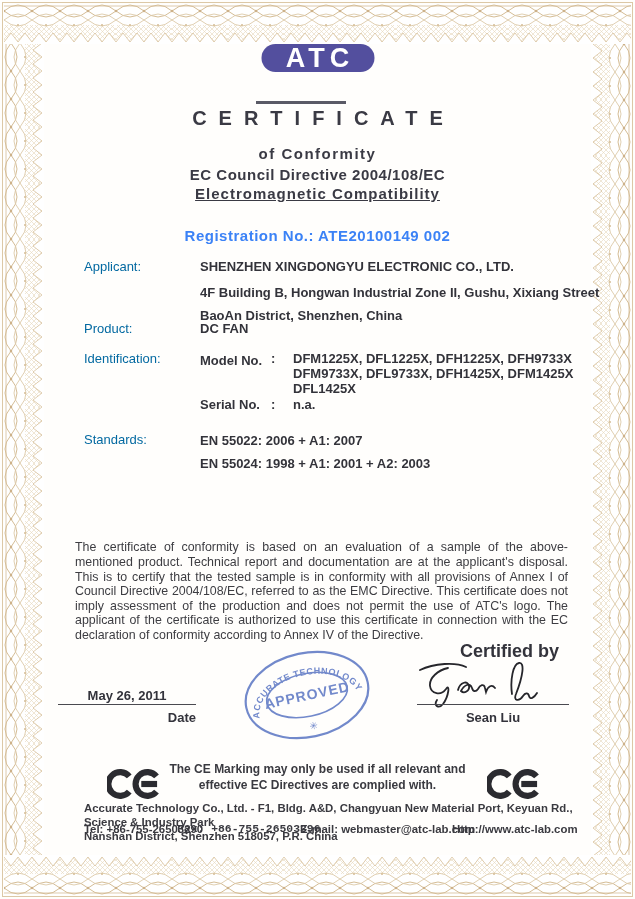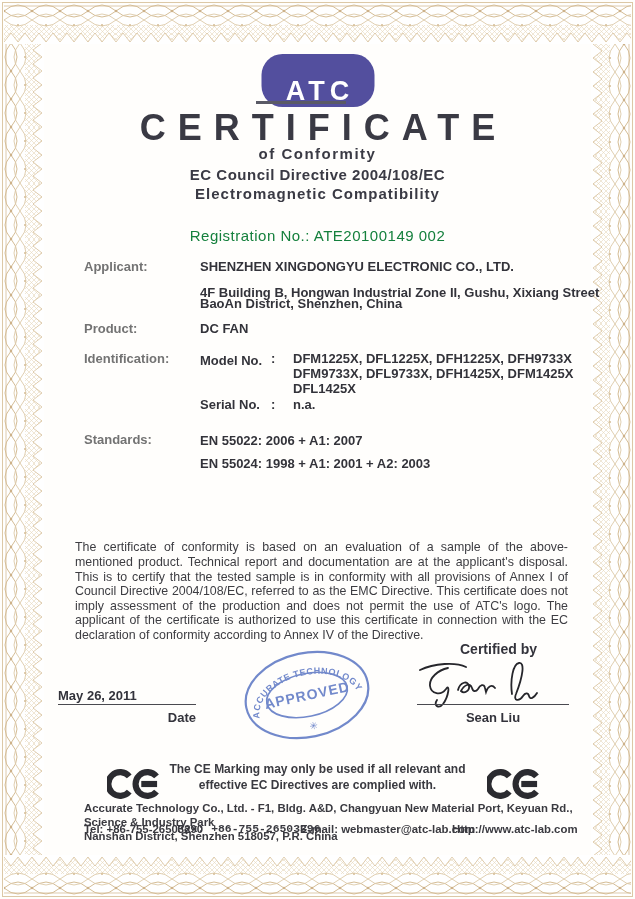--- a/index.html
+++ b/index.html
@@ -7,54 +7,54 @@
     width:635px;height:899px;background:#ffffff;
     font-family:"Liberation Sans", sans-serif;color:#33333b;
     position:relative;overflow:hidden;
   }
   .page{position:absolute;inset:0;background:#fffefc;}
   .border-svg{position:absolute;left:0;top:0;pointer-events:none;}
   .abs{position:absolute;}
   .center-x{left:50%;transform:translateX(-50%);white-space:nowrap;}
 
   .logo-pill{
-    top:54px;width:113px;height:53px;border-radius:21px;
-    background:#534f9e;display:flex;align-items:flex-end;justify-content:center;
+    top:44px;width:113px;height:28px;border-radius:21px;
+    background:#534f9e;display:flex;align-items:center;justify-content:center;
   }
   .logo-pill span{
     color:#ffffff;font-weight:bold;font-size:27px;letter-spacing:5px;padding-left:5px;
   }
   .logo-underline{top:101px;left:256px;width:90px;height:3px;background:#5a5a66;}
 
   .title{
-    top:107px;margin:0;font-size:36px;font-weight:bold;color:#3a3a44;
+    top:107px;margin:0;font-size:20px;font-weight:bold;color:#3a3a44;
     letter-spacing:12px;padding-left:12px;
   }
   .subtitle{top:145px;font-size:15px;font-weight:bold;color:#3a3a44;letter-spacing:1.5px;text-align:center;}
   .dir1{top:166px;font-size:15px;font-weight:bold;color:#3a3a44;letter-spacing:0.5px;}
-  .dir2{top:185px;font-size:15px;font-weight:bold;color:#3a3a44;letter-spacing:1px;}
-  .regno{top:227px;font-size:15px;font-weight:normal;color:#15803d;letter-spacing:0.5px;}
-
-  .flabel{left:84px;font-size:13px;font-weight:bold;color:#737373;}
+  .dir2{top:185px;font-size:15px;font-weight:bold;color:#3a3a44;letter-spacing:1px;text-decoration:underline;}
+  .regno{top:227px;font-size:15px;font-weight:bold;color:#3b82f6;letter-spacing:0.5px;}
+
+  .flabel{left:84px;font-size:13px;font-weight:normal;color:#0369a1;}
   .fval{left:200px;font-size:13px;font-weight:bold;color:#33333a;}
   .fcolon{left:271px;font-size:13px;font-weight:bold;color:#33333a;}
   .fmodel{left:293px;font-size:13px;font-weight:bold;color:#33333a;line-height:15px;text-align:center;}
 
   .bodypara{
     left:75px;top:528px;width:493px;font-size:12.4px;line-height:14.6px;
     text-align:justify;color:#3d3d42;font-weight:normal;
   }
 
-  .certifiedby{left:460px;top:641px;font-size:14px;font-weight:bold;}
+  .certifiedby{left:460px;top:641px;font-size:18px;font-weight:bold;}
 
   .stamp{left:236px;top:644px;}
   .signature-svg{left:414px;top:654px;}
 
   .dateline{left:58px;top:704px;width:138px;border-top:1.3px solid #4a4a50;height:0;}
-  .datevalue{left:58px;top:688px;width:138px;font-size:13px;font-weight:bold;}
+  .datevalue{left:58px;top:688px;width:138px;text-align:center;font-size:13px;font-weight:bold;}
   .datelabel{left:58px;top:710px;width:138px;text-align:right;font-size:13px;font-weight:bold;}
 
   .signline{left:417px;top:704px;width:152px;border-top:1.3px solid #4a4a50;height:0;}
   .signname{left:417px;top:710px;width:152px;text-align:center;font-size:13px;font-weight:bold;}
 
   .ce-left{left:107px;top:767px;}
   .ce-right{left:487px;top:767px;}
   .cenote{
     top:762px;font-size:12px;font-weight:bold;color:#3a3a40;
     text-align:center;line-height:15.5px;white-space:nowrap;
@@ -115,21 +115,21 @@
 
   <h1 class="abs center-x title">CERTIFICATE</h1>
   <div class="abs center-x subtitle">of Conformity</div>
   <div class="abs center-x dir1">EC Council Directive 2004/108/EC</div>
   <div class="abs center-x dir2">Electromagnetic Compatibility</div>
   <div class="abs center-x regno">Registration No.: ATE20100149 002</div>
 
   <div class="abs flabel" style="top:259px">Applicant:</div>
   <div class="abs fval" style="top:259px">SHENZHEN XINGDONGYU ELECTRONIC CO., LTD.</div>
   <div class="abs fval" style="top:285px">4F Building B, Hongwan Industrial Zone II, Gushu, Xixiang Street</div>
-  <div class="abs fval" style="top:296px">BaoAn District, Shenzhen, China</div>
+  <div class="abs fval" style="top:308px">BaoAn District, Shenzhen, China</div>
 
   <div class="abs flabel" style="top:321px">Product:</div>
   <div class="abs fval" style="top:321px">DC FAN</div>
 
   <div class="abs flabel" style="top:351px">Identification:</div>
   <div class="abs fval" style="top:353px">Model No.</div>
   <div class="abs fcolon" style="top:351px">:</div>
   <div class="abs fmodel" style="top:351px">DFM1225X, DFL1225X, DFH1225X, DFH9733X</div>
   <div class="abs fmodel" style="top:366px">DFM9733X, DFL9733X, DFH1425X, DFM1425X</div>
   <div class="abs fmodel" style="top:381px">DFL1425X</div>

